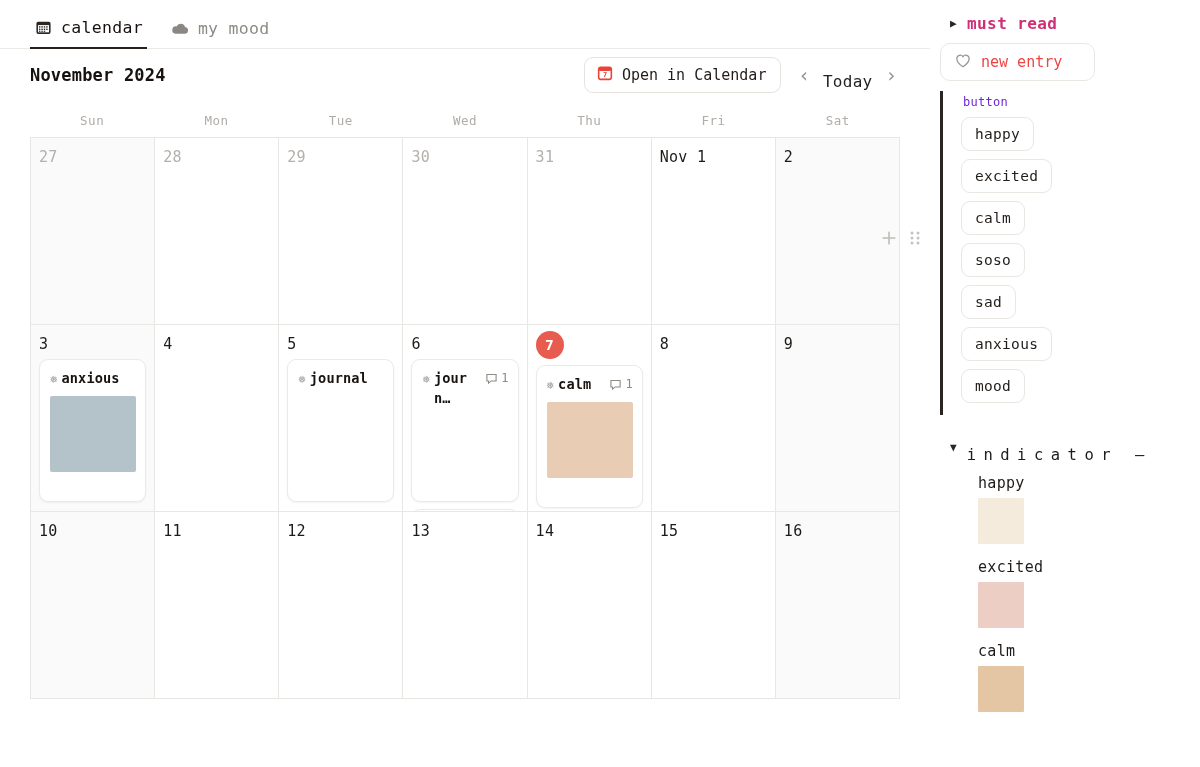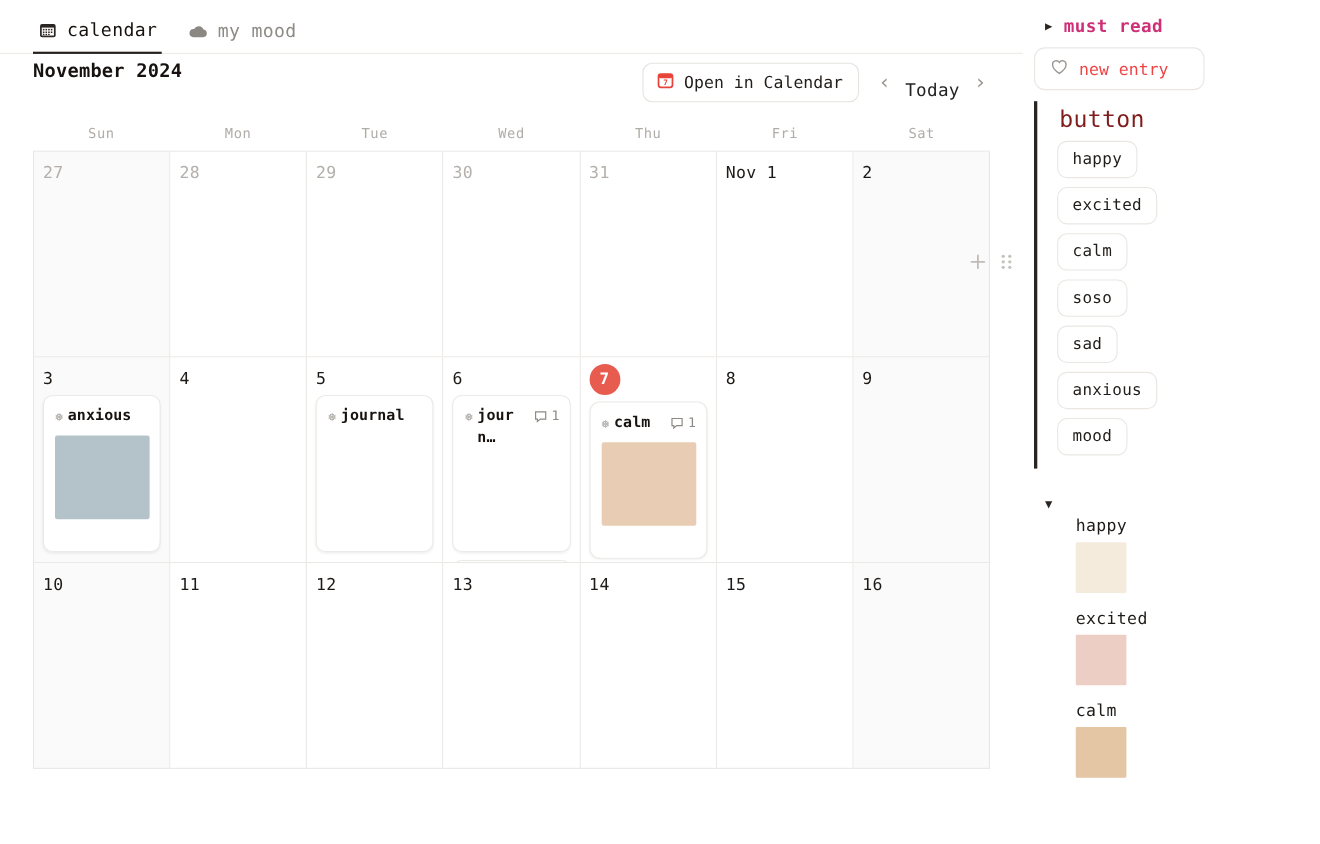--- a/index.html
+++ b/index.html
@@ -27,21 +27,21 @@
     display: flex; align-items: center; gap: 9px;
     padding: 0 4px 10px 4px; cursor: pointer;
     font-size: 16.5px; letter-spacing: .3px;
   }
   .tab.active { color:#17120f; font-weight:500; border-bottom: 2.5px solid #26211d; margin-bottom:-1px; }
   .tab.inactive { color:#8e8a85; }
   .tab-ico { display:inline-flex; align-items:center; justify-content:center; width:18px; height:18px; }
 
   
   .monthbar {
-    height: 46px; display:flex; 
+    height: 46px; display:flex; align-items:center;
     padding: 6px 30px 0 30px;
   }
   .month-title { font-size: 17px; font-weight: 700; letter-spacing: .2px; color:#17120f; }
   .monthbar-right { margin-left:auto; display:flex; align-items:center; gap: 14px; }
   .open-cal {
     display:flex; align-items:center; gap:9px;
     border:1px solid #e6e3df; border-radius: 9px;
     background:#fff; padding: 7px 14px 7px 12px;
     font-size: 15px; color:#221d19; cursor:pointer;
     font-family: inherit;
@@ -122,21 +122,21 @@
   .new-entry {
     display:flex; align-items:center; gap:10px;
     border:1px solid #eae7e3; border-radius:10px; background:#fff;
     padding: 9px 14px; font-size:15px; color:#ef4444;
     margin: 2px 0 10px 0; cursor:pointer; font-family:inherit;
     width: 155px;
   }
   .heart { color:#9b9691; font-size:14px; }
 
   .btn-group { border-left: 3px solid #2a2520; padding: 2px 0 4px 18px; margin-bottom: 10px; }
-  .btn-group-label { font-size: 21px; color:#7f1d1d; padding: 2px 0 8px 2px; letter-spacing:.3px; }
+  .btn-group-label { font-size: 12px; color:#6d28d9; padding: 2px 0 8px 2px; letter-spacing:.3px; }
   .mood-btn {
     display:inline-block; border:1px solid #eae7e3; border-radius:9px;
     background:#fff; padding: 8px 13px; font-size:14.5px; color:#211d1a;
     margin-bottom: 8px; cursor:pointer; font-family:inherit; letter-spacing:.3px;
   }
 
   .indicator-head {
     display:flex; align-items:flex-start; gap:10px;
     padding: 16px 0 4px 10px; cursor:pointer;
   }
@@ -367,20 +367,21 @@
       <span>new entry</span>
     </button>
 
     <div class="btn-group">
       <div class="btn-group-label">button</div>
       <div id="mood-buttons"><div class="mood-btn">happy</div><br><div class="mood-btn">excited</div><br><div class="mood-btn">calm</div><br><div class="mood-btn">soso</div><br><div class="mood-btn">sad</div><br><div class="mood-btn">anxious</div><br><div class="mood-btn">mood</div><br></div>
     </div>
 
     <div class="indicator-head">
       <span class="tri">▼</span>
+      <span class="indicator-title">indicator —</span>
     </div>
     <div class="ind-list" id="indicator-list">
         <div class="ind-item">
           <div class="ind-label">happy</div>
           <div class="ind-swatch" style="background: rgb(245, 235, 221);"></div>
         </div>
         <div class="ind-item">
           <div class="ind-label">excited</div>
           <div class="ind-swatch" style="background: rgb(236, 206, 196);"></div>
         </div>

